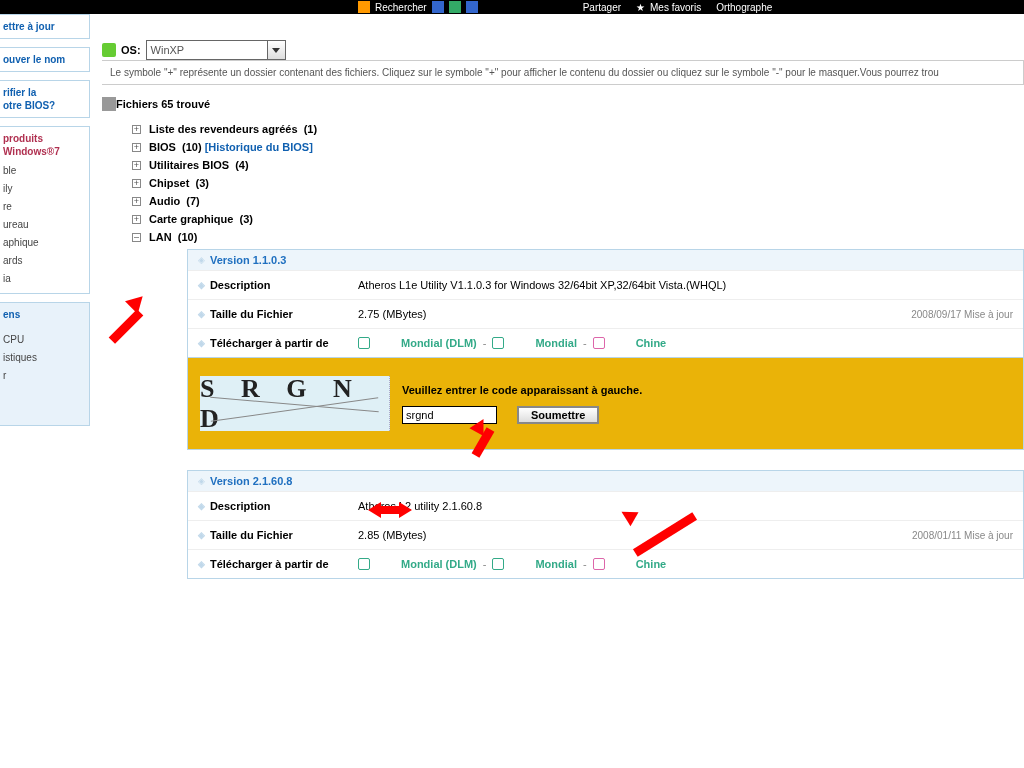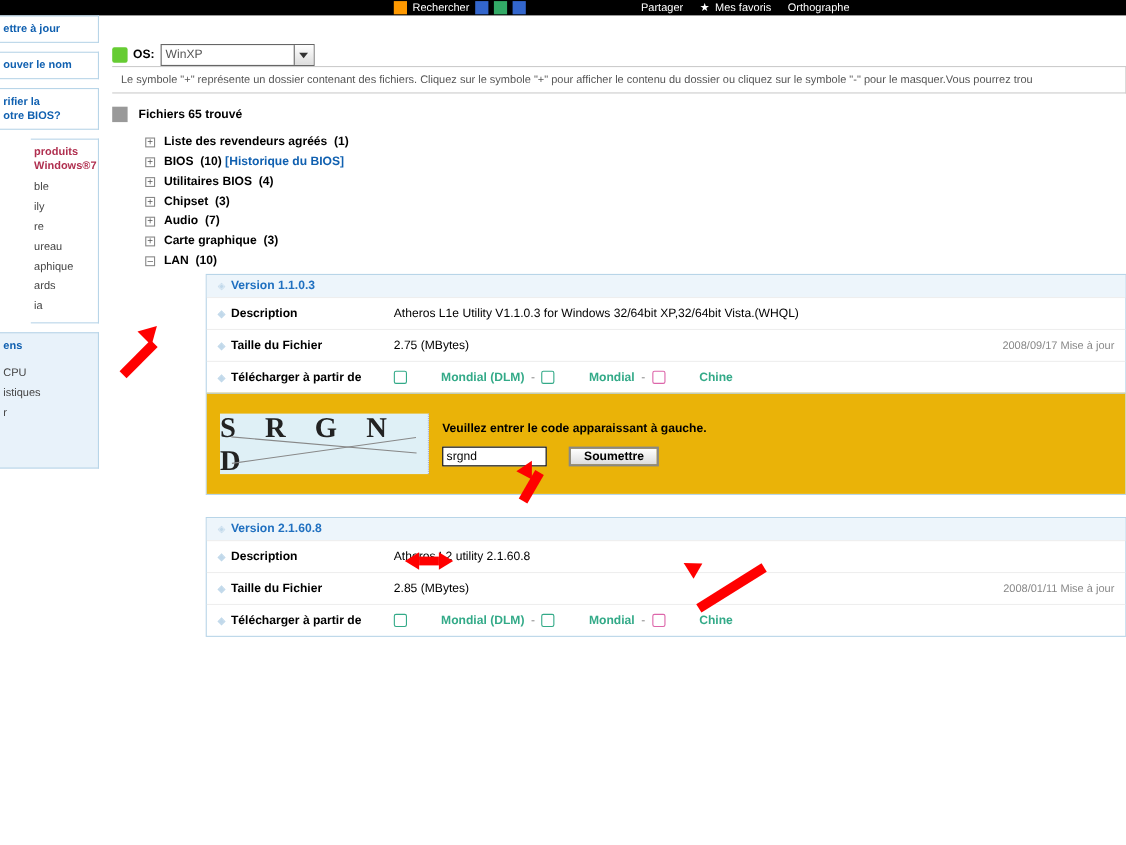--- a/index.html
+++ b/index.html
@@ -10,34 +10,34 @@
     .tb-icon { width: 12px; height: 12px; display: inline-block; }
     .tb-i1 { background: #f90; }
     .tb-i2 { background: #3a6; }
     .tb-i3 { background: #36c; }
     
     .sidebar { position: absolute; left: 0; top: 14px; width: 90px; }
     .sb-panel { border: 1px solid #b8d5e8; border-left: none; margin-bottom: 8px; padding: 5px 3px; }
     .sb-link { color: #1060b0; font-size: 10px; font-weight: bold; line-height: 13px; }
     .sb-red { color: #b03050; font-size: 10px; font-weight: bold; line-height: 13px; }
     .sb-item { color: #444; font-size: 10px; line-height: 18px; }
-    .sb-panel2 { border: 1px solid #b8d5e8; border-left: none; padding: 5px 3px; margin-bottom: 8px; margin-left: 28px; }
+    .sb-panel2 { border: 1px solid #b8d5e8; border-left: none; padding: 5px 3px; margin-bottom: 8px; }
     .sb-panel3 { background: #e8f2fa; border: 1px solid #b8d5e8; border-left: none; padding: 5px 3px 40px 3px; }
     
     .main { position: absolute; left: 102px; top: 40px; right: 0; }
     .os-row { display: flex; align-items: center; gap: 5px; }
     .os-icon { width: 14px; height: 14px; background: #6c3; border-radius: 2px; }
     .os-label { font-size: 11px; font-weight: bold; }
     .os-select { border: 1px solid #666; height: 20px; width: 140px; position: relative; display: flex; align-items: center; padding-left: 4px; font-size: 11px; color: #555; }
     .os-select::after { content: ''; position: absolute; right: 0; top: 0; width: 17px; height: 100%; border-left: 1px solid #666; background: linear-gradient(#fff,#ddd); }
     .os-arrow { position: absolute; right: 5px; top: 7px; width: 0; height: 0; border-left: 4px solid transparent; border-right: 4px solid transparent; border-top: 5px solid #333; z-index: 2; }
     
     .hint { border: 1px solid #ccc; border-left: none; padding: 6px 8px; font-size: 10px; color: #555; margin-bottom: 12px; }
     
-    .files-hdr { display: flex; align-items: center; gap: 10px; margin-bottom: 12px; text-align: center; }
+    .files-hdr { display: flex; align-items: center; margin-bottom: 12px; text-align: center; }
     .file-icon { width: 14px; height: 14px; background: #999; }
     .files-hdr span { font-weight: bold; font-size: 11px; }
     
     .tree { margin-left: 30px; }
     .tree-item { display: flex; align-items: center; gap: 8px; margin-bottom: 6px; font-size: 11px; font-weight: bold; }
     .exp { width: 9px; height: 9px; border: 1px solid #888; display: flex; align-items: center; justify-content: center; font-size: 9px; line-height: 1; color: #555; font-weight: normal; }
     .tree-link { color: #1060b0; text-decoration: none; }
     
     .lan-content { margin-left: 55px; margin-top: 6px; }
     .version-box { border: 1px solid #b8d5e8; margin-bottom: 20px; }

